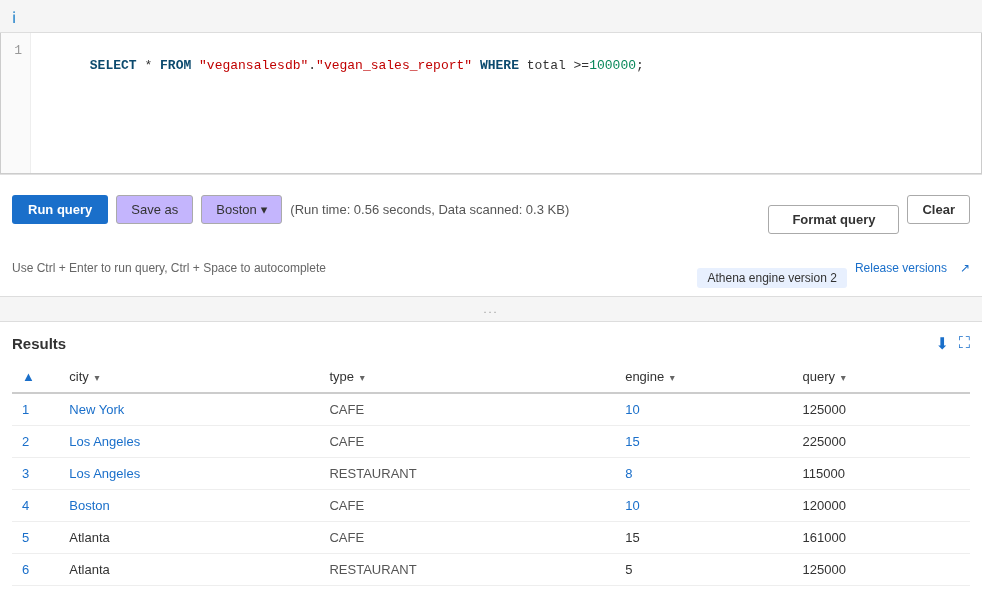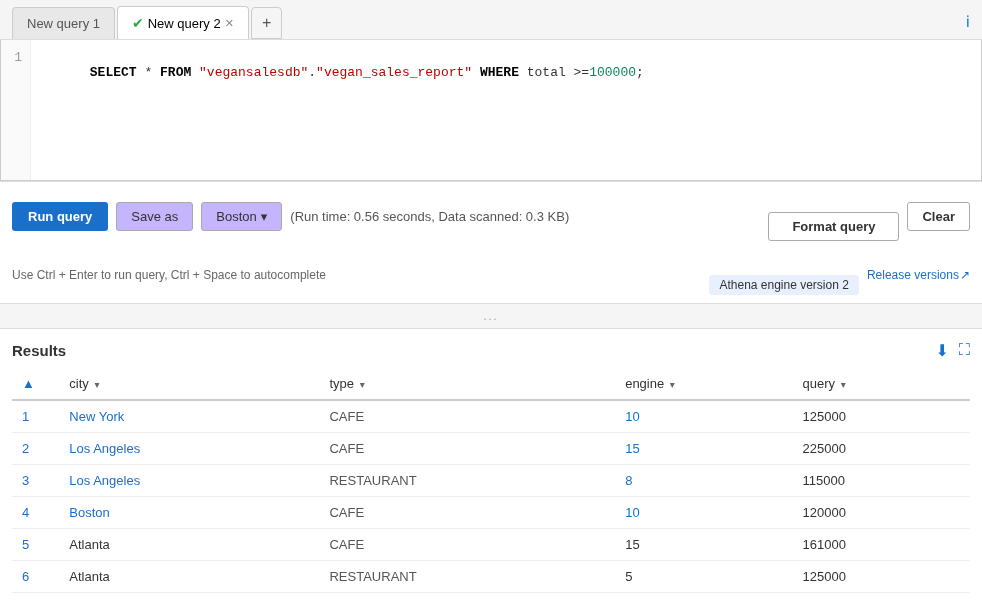--- a/index.html
+++ b/index.html
@@ -94,21 +94,21 @@
       border-right: 1px solid #eee;
       user-select: none;
       min-width: 30px;
       text-align: right;
     }
     .code-line {
       padding: 10px 12px;
       white-space: pre;
       color: #333;
     }
-    .kw { color: #000000; font-weight: bold; }
+    .kw { color: #0c4a6e; font-weight: bold; }
     .str { color: #c00000; }
     .num { color: #09885a; }
 
     
     .toolbar {
       display: flex;
       align-items: center;
       padding: 10px 12px;
       gap: 8px;
       border-top: 1px solid #e0e0e0;
@@ -189,21 +189,21 @@
       border-radius: 3px;
       font-size: 12px;
       margin-top: 20px;
     }
     .release-link {
       color: #1a6fca;
       font-size: 12px;
       cursor: pointer;
       display: flex;
       align-items: center;
-      gap: 1px;
+      gap: 13px;
     }
 
     
     .divider-bar {
       text-align: center;
       padding: 6px 0;
       color: #999;
       background: #f5f5f5;
       border-top: 1px solid #ddd;
       border-bottom: 1px solid #ddd;
@@ -281,33 +281,20 @@
     .col-row { width: 40px; }
     .col-city { width: 220px; }
     .col-type { width: 250px; }
     .col-outlets { width: 150px; }
     .col-total { width: 150px; }
   </style>
 </head>
 <body>
 
 <div class="top-bar">
-  <div class="tabs">
-    <div class="tab">
-      <span>New query 1</span>
-    </div>
-    <div class="tab active">
-      <span class="tab-icons">
-        <span class="green-check">✔</span>
-        <span>New query 2</span>
-        <span class="close-x">✕</span>
-      </span>
-    </div>
-    <button class="tab-add">+</button>
-  </div>
   <div class="info-icon">ℹ</div>
 </div>
 
 <div class="editor-area">
   <div class="editor-content">
     <div class="line-numbers">
       <div>1</div>
     </div>
     <div class="code-line">
       <span class="kw">SELECT</span><span> * </span><span class="kw">FROM</span><span> </span><span class="str">"vegansalesdb"</span><span>.</span><span class="str">"vegan_sales_report"</span><span> </span><span class="kw">WHERE</span><span> total &gt;=</span><span class="num">100000</span><span>;</span>

